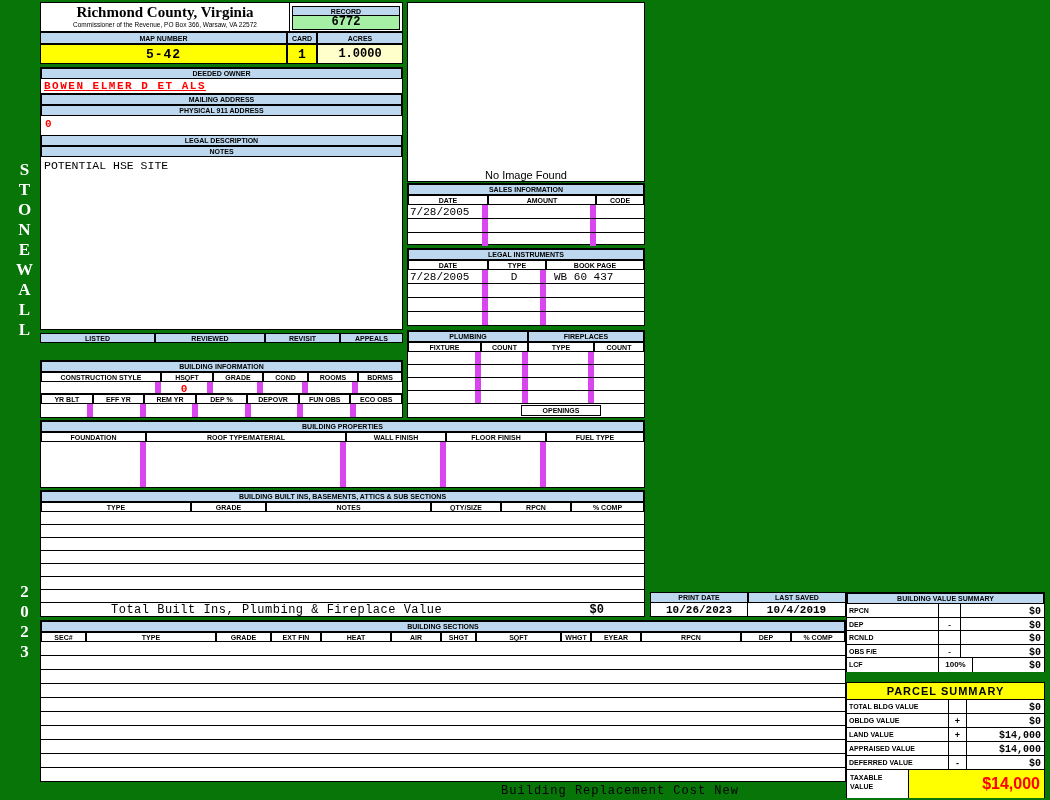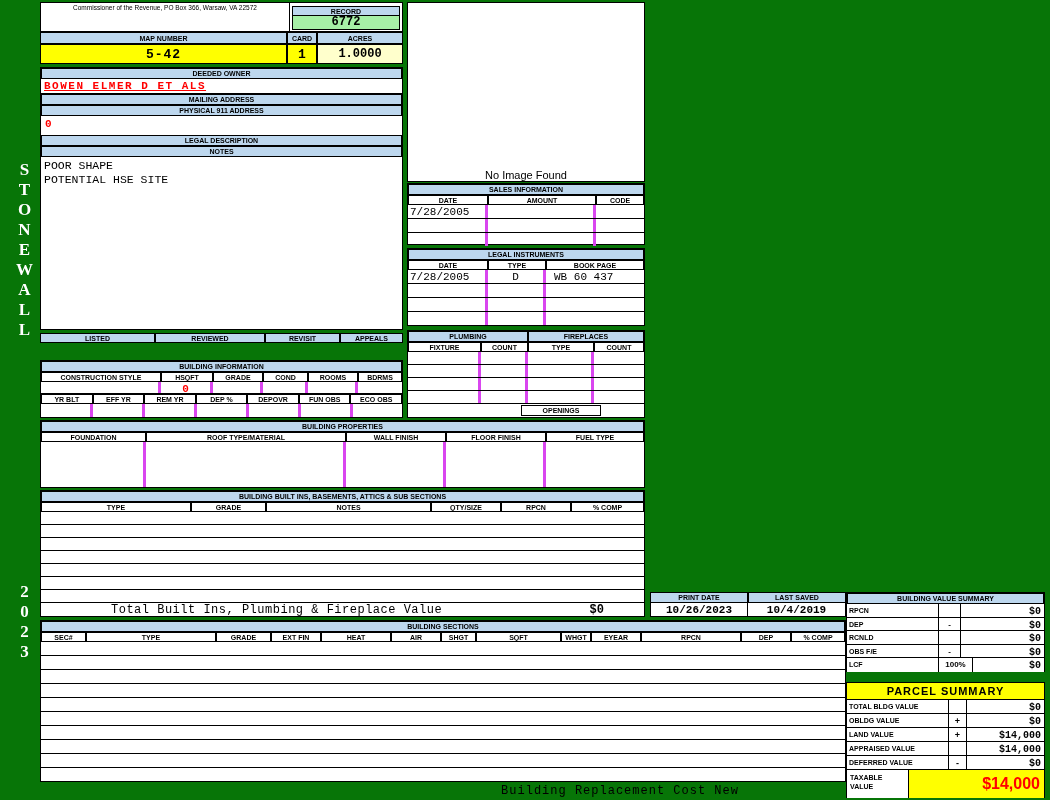--- a/index.html
+++ b/index.html
@@ -19,21 +19,21 @@
     font-size:7px; font-weight:bold; height:11px;
     display:flex; align-items:center; justify-content:center;
     overflow:hidden; white-space:nowrap;
   }
   .hcell {
     background:#fff; border:1px solid #000;
     font-size:7px; font-weight:bold;
     display:flex; align-items:center; justify-content:center;
     overflow:hidden; white-space:nowrap;
   }
-  .dcell { border-right:3px solid #d946ef; font-size:11px; padding:1px 2px; overflow:hidden; }
+  .dcell { border-right:6px solid #d946ef; font-size:11px; padding:1px 2px; overflow:hidden; }
   .drow { border-bottom:1px solid #000; }
   .erow { border-bottom:1px solid #000; }
   .h13 { height:13px; } .h14 { height:14px; }
   .mono { font-family:"Liberation Mono","DejaVu Sans Mono",monospace; }
   .pre { white-space:pre;text-decoration:underline; }
   .redtext { color:#f00; }
   .vcell {
     border:1px solid #000; display:flex; align-items:center; justify-content:center;
     font-family:"Liberation Mono",monospace; font-weight:bold; font-size:12px; background:#fff;
   }
@@ -54,20 +54,21 @@
   .pval { flex:1; font-family:"Liberation Mono",monospace; font-weight:bold; font-size:10px; text-align:right; padding:2px 3px 0 0; }
 </style>
 </head>
 <body>
 
 <div class="sidebar-text" style="top:160px;height:170px">STONEWALL</div>
 <div class="sidebar-text" style="top:582px;height:70px">2023</div>
 
 <div class="abs" style="left:40px;top:2px;width:363px;height:62px">
   <div class="abs" style="left:0;top:0;width:250px;height:30px;background:#fff;border:1px solid #000;text-align:center;padding-top:1px">
+    <div style="font-family:'Liberation Serif',serif;font-weight:bold;font-size:15px;line-height:17px">Richmond County, Virginia</div>
     <div style="font-size:6.5px">Commissioner of the Revenue, PO Box 366, Warsaw, VA 22572</div>
   </div>
   <div class="abs" style="left:249px;top:0;width:114px;height:30px;background:#fff;border:1px solid #000">
     <div class="bar" style="margin:3px 2px 0 2px;height:10px">RECORD</div>
     <div style="margin:0 2px;background:#A6F0A6;border:1px solid #000;border-top:none;text-align:center;font-family:'Liberation Mono',monospace;font-weight:bold;font-size:12px;line-height:13px;height:14px">6772</div>
   </div>
   <div class="abs row" style="left:0;top:30px;width:363px;height:12px">
     <div class="bar" style="width:247px;height:12px">MAP NUMBER</div>
     <div class="bar" style="width:30px;height:12px">CARD</div>
     <div class="bar" style="width:86px;height:12px">ACRES</div>
@@ -81,21 +82,20 @@
 
 <div class="panel" style="left:40px;top:67px;width:363px;height:263px">
   <div class="bar">DEEDED OWNER</div>
   <div class="pre redtext" style="height:15px;border-bottom:1px solid #000;padding:1px 3px;font-family:'Liberation Mono',monospace;font-weight:bold;font-size:11px;letter-spacing:1.5px">BOWEN ELMER D ET ALS</div>
   <div class="bar">MAILING ADDRESS</div>
   <div class="bar">PHYSICAL 911 ADDRESS</div>
   <div class="redtext" style="height:19px;padding:2px 4px;font-family:'Liberation Mono',monospace;font-weight:bold;font-size:11px">0</div>
   <div class="bar">LEGAL DESCRIPTION</div>
   <div class="bar">NOTES</div>
   <div style="padding:2px 3px;font-family:'Liberation Mono',monospace;font-size:11.5px;line-height:14px">
-    <div>POOR SHAPE</div>
     <div>POTENTIAL HSE SITE</div>
   </div>
 </div>
 
 <div class="panel" style="left:407px;top:2px;width:238px;height:180px;display:flex;align-items:flex-end;justify-content:center">
   <span style="font-size:11px">No Image Found</span>
 </div>
 
 <div class="panel" style="left:407px;top:183px;width:238px;height:62px">
   <div class="bar">SALES INFORMATION</div>

